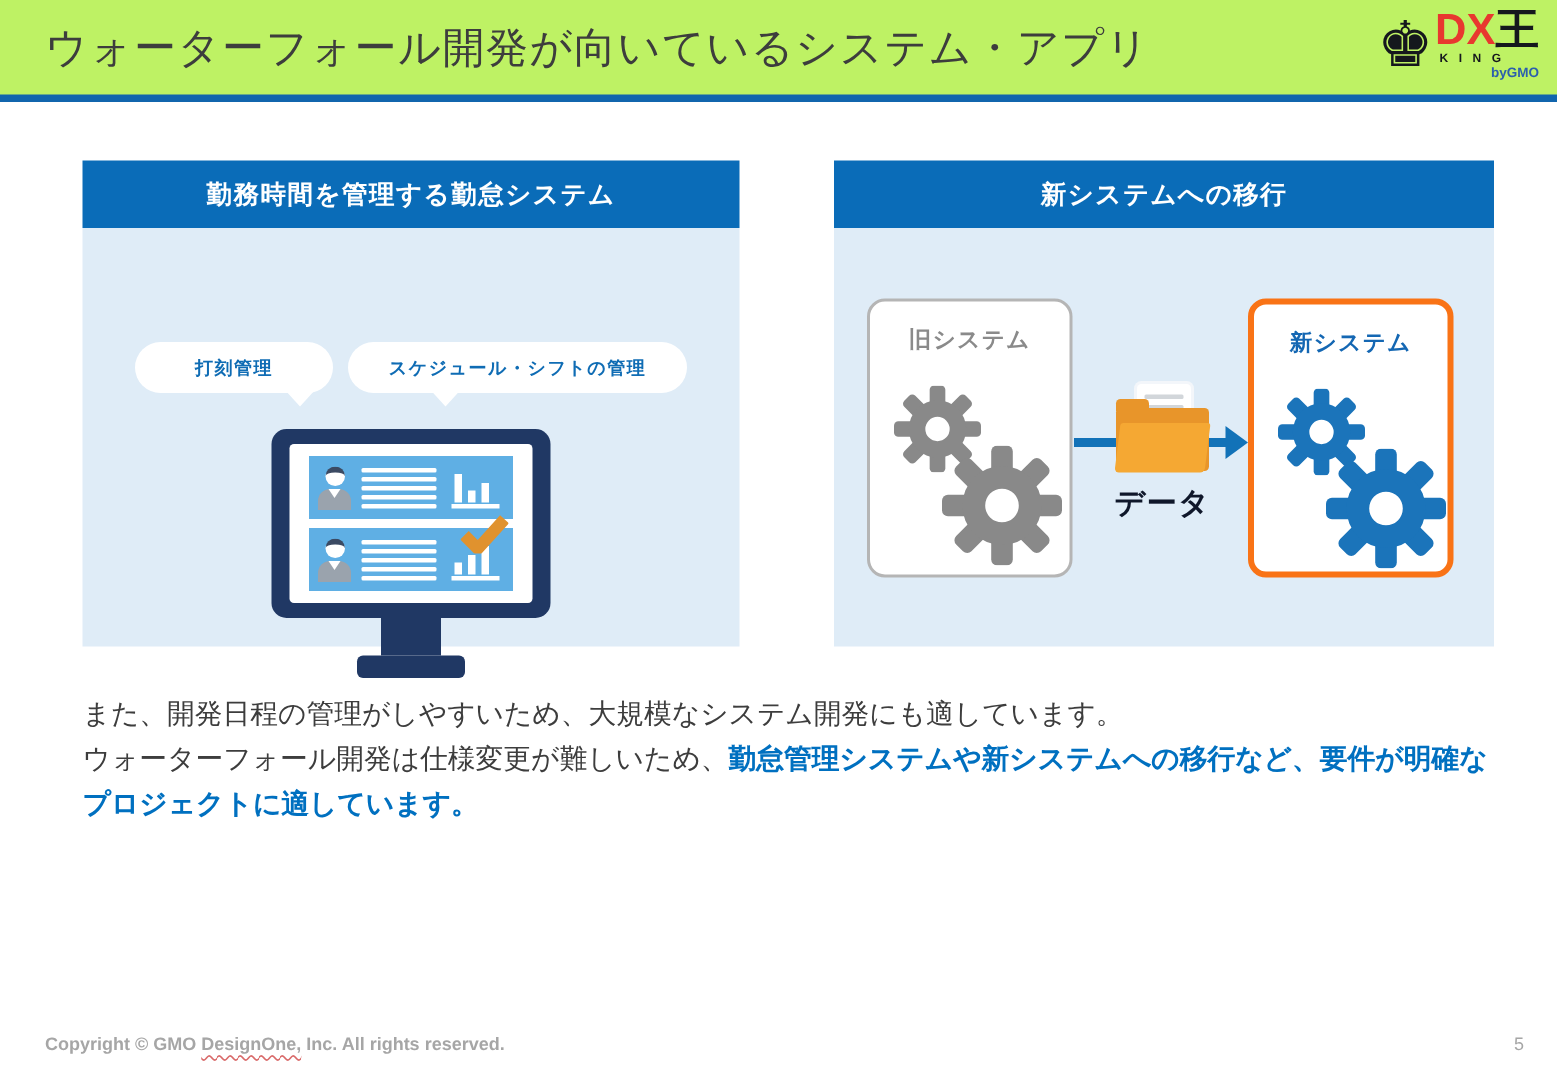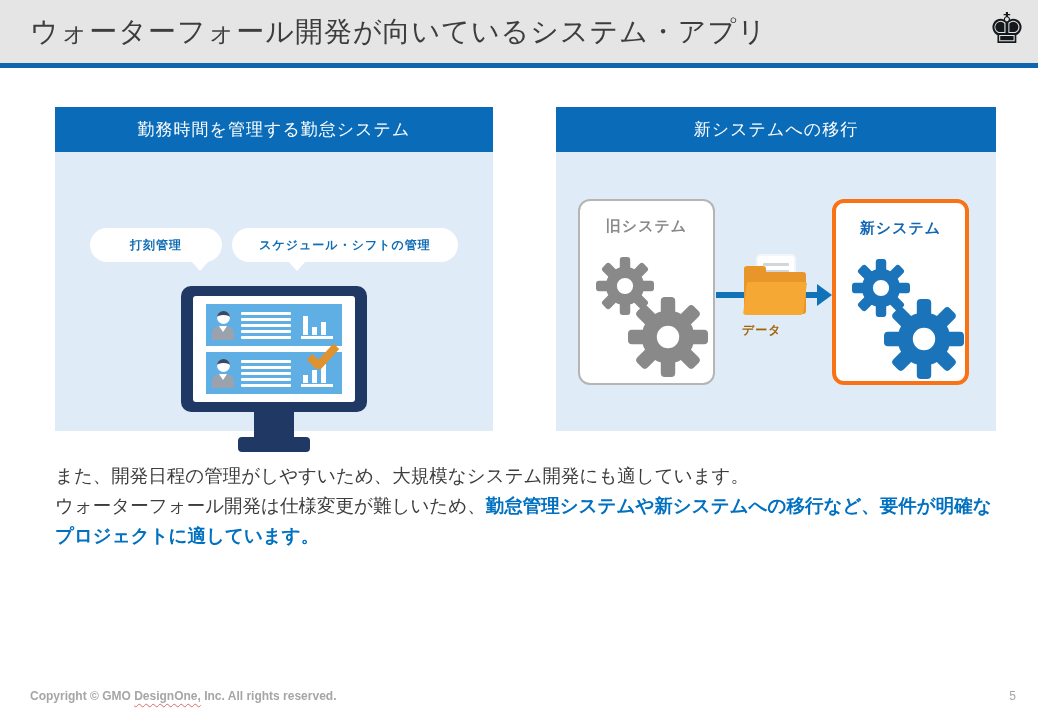--- a/index.html
+++ b/index.html
@@ -1,35 +1,35 @@
 <!DOCTYPE html>
 <html><head>
 <meta charset="utf-8">
 <style>
   html,body{margin:0;padding:0;background:#fff;}
   .slide{position:relative;width:1038px;height:718px;background:#ffffff;overflow:hidden;
          font-family:"Liberation Sans","DejaVu Sans",sans-serif;}
 
   
-  .slide-header{position:absolute;left:0;top:0;width:1038px;height:63px;border-bottom:5px solid #1165ad;background:#e5e5e5;}
+  .slide-header{position:absolute;left:0;top:0;width:1038px;height:63px;border-bottom:5px solid #1165ad;background:#bef264;}
   .page-title{position:absolute;left:30px;top:13px;font-size:28px;color:#3d3d3d;letter-spacing:1px;white-space:nowrap;}
   .logo{position:absolute;right:12px;top:6px;display:flex;align-items:center;}
   .king-icon{font-size:42px;line-height:46px;color:#15181d;}
   .logo-right{display:flex;flex-direction:column;margin-left:1px;}
   .logo-main{font-size:29px;font-weight:bold;line-height:28px;letter-spacing:0px;}
   .logo-dx{color:#e8382f;}
   .logo-ou{color:#15181d;}
   .logo-king{font-size:8px;font-weight:bold;letter-spacing:7px;color:#15181d;line-height:9px;padding-left:3px;}
   .logo-by{font-size:9px;font-weight:bold;color:#2b5fad;text-align:right;line-height:11px;}
 
   
   .panel{position:absolute;top:107px;height:324px;}
   .panel-left{left:55px;width:438px;}
   .panel-right{left:556px;width:440px;}
-  .panel-header{height:45px;background:#0a6cb8;color:#fff;font-weight:normal;font-size:17px;
+  .panel-header{height:45px;background:#0a6cb8;color:#fff;font-weight:bold;font-size:17px;
                 display:flex;align-items:center;justify-content:center;letter-spacing:1px;}
   .panel-body{position:relative;height:279px;background:#dfecf7;}
 
   
   .bubble{position:absolute;top:76px;height:34px;background:#fff;border-radius:17px;color:#0f6cb4;
           font-weight:bold;font-size:12px;display:flex;align-items:center;justify-content:center;letter-spacing:1px;}
   .bubble::after{content:"";position:absolute;bottom:-9px;border:10px solid transparent;border-top:11px solid #fff;border-bottom:0;}
   .bubble-1{left:35px;width:132px;}
   .bubble-1::after{left:100px;}
   .bubble-2{left:177px;width:226px;}
@@ -71,21 +71,21 @@
   .flow-arrow{position:absolute;left:160px;top:140px;width:102px;height:6px;background:#1272b8;}
   .flow-arrow::after{content:"";position:absolute;right:-14px;top:-8px;border-left:15px solid #1272b8;
                      border-top:11px solid transparent;border-bottom:11px solid transparent;}
   .folder{position:absolute;left:188px;top:104px;width:62px;height:60px;}
   .folder-doc{position:absolute;left:14px;top:0;width:36px;height:40px;background:#fff;border-radius:3px;
               box-shadow:0 0 0 2px #f3f6fa;padding:7px 5px 0;box-sizing:border-box;display:flex;flex-direction:column;gap:4px;}
   .doc-line{height:3px;background:#d2d6da;border-radius:1px;}
   .folder-back{position:absolute;left:0;top:16px;width:62px;height:42px;background:#e8952a;border-radius:3px;}
   .folder-back::before{content:"";position:absolute;left:0;top:-6px;width:22px;height:8px;background:#e8952a;border-radius:3px 3px 0 0;}
   .folder-front{position:absolute;left:1px;top:26px;width:60px;height:33px;background:#f5a833;border-radius:2px 2px 3px 3px;transform:skewX(-7deg);}
-  .data-label{position:absolute;left:186px;top:170px;width:66px;color:#a16207;font-weight:bold;font-size:12px;letter-spacing:1px;}
+  .data-label{position:absolute;left:186px;top:170px;width:66px;text-align:center;color:#0f172a;font-weight:bold;font-size:20px;letter-spacing:1px;}
 
   
   .body-text{position:absolute;left:55px;top:461px;width:938px;font-size:18.5px;line-height:30px;color:#3d3d3d;}
   .body-text p{margin:0;}
   .highlight{color:#0070c0;font-weight:bold;}
 
   
   .footer-copyright{position:absolute;left:30px;bottom:15px;font-size:12px;color:#a6a6a6;font-weight:bold;}
   .brand-squiggle{text-decoration:underline wavy #d96a6a;text-decoration-thickness:1px;text-underline-offset:3px;}
   .page-number{position:absolute;right:22px;bottom:15px;font-size:12px;color:#a6a6a6;}
@@ -106,20 +106,25 @@
     <path fill-rule="evenodd" d="M50,17 a33,33 0 1,0 0,66 a33,33 0 1,0 0,-66 Z M50,36 a14,14 0 1,1 0,28 a14,14 0 1,1 0,-28 Z"></path>
   </symbol>
 </svg>
 
 <div class="slide">
 
   <div class="slide-header">
     <div class="page-title">ウォーターフォール開発が向いているシステム・アプリ</div>
     <div class="logo">
       <span class="king-icon">♚</span>
+      <div class="logo-right">
+        <div class="logo-main"><span class="logo-dx">DX</span><span class="logo-ou">王</span></div>
+        <div class="logo-king">KING</div>
+        <div class="logo-by">byGMO</div>
+      </div>
     </div>
   </div>
 
   <div class="panel panel-left">
     <div class="panel-header">勤務時間を管理する勤怠システム</div>
     <div class="panel-body">
       <div class="bubble bubble-1">打刻管理</div>
       <div class="bubble bubble-2">スケジュール・シフトの管理</div>
 
       <div class="monitor">

